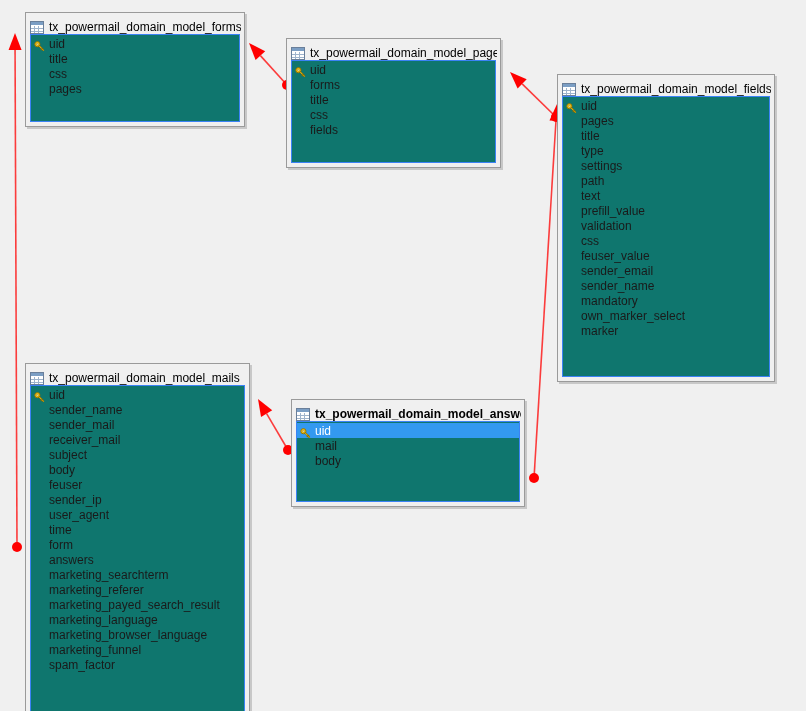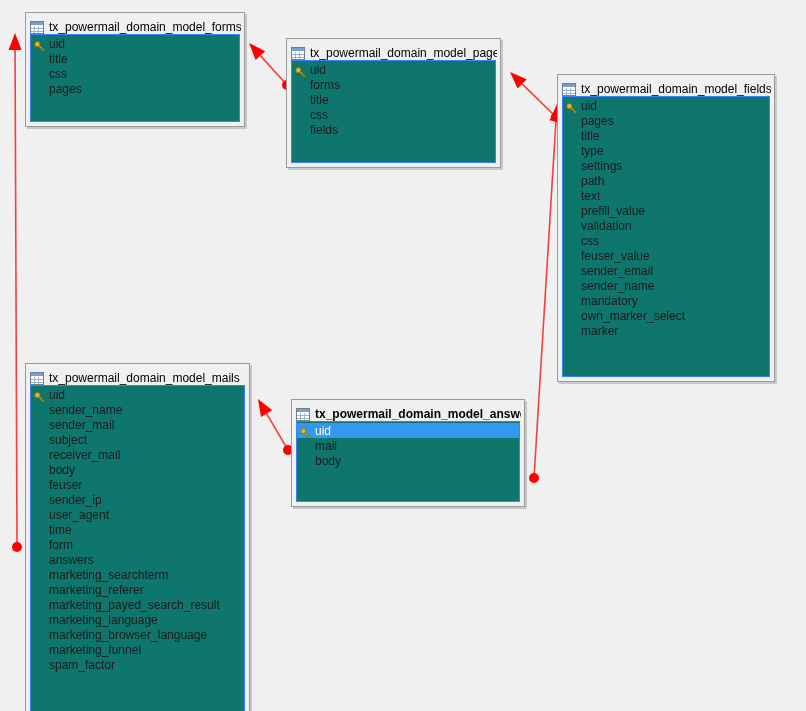--- a/index.html
+++ b/index.html
@@ -330,25 +330,25 @@
           <div class="col-row">
             <span class="col-icon"></span>
             <span class="col-name">sender_name</span>
           </div>
           <div class="col-row">
             <span class="col-icon"></span>
             <span class="col-name">sender_mail</span>
           </div>
           <div class="col-row">
             <span class="col-icon"></span>
+            <span class="col-name">receiver_mail</span>
+          </div>
+          <div class="col-row">
+            <span class="col-icon"></span>
             <span class="col-name">subject</span>
-          </div>
-          <div class="col-row">
-            <span class="col-icon"></span>
-            <span class="col-name">receiver_mail</span>
           </div>
           <div class="col-row">
             <span class="col-icon"></span>
             <span class="col-name">body</span>
           </div>
           <div class="col-row">
             <span class="col-icon"></span>
             <span class="col-name">feuser</span>
           </div>
           <div class="col-row">

